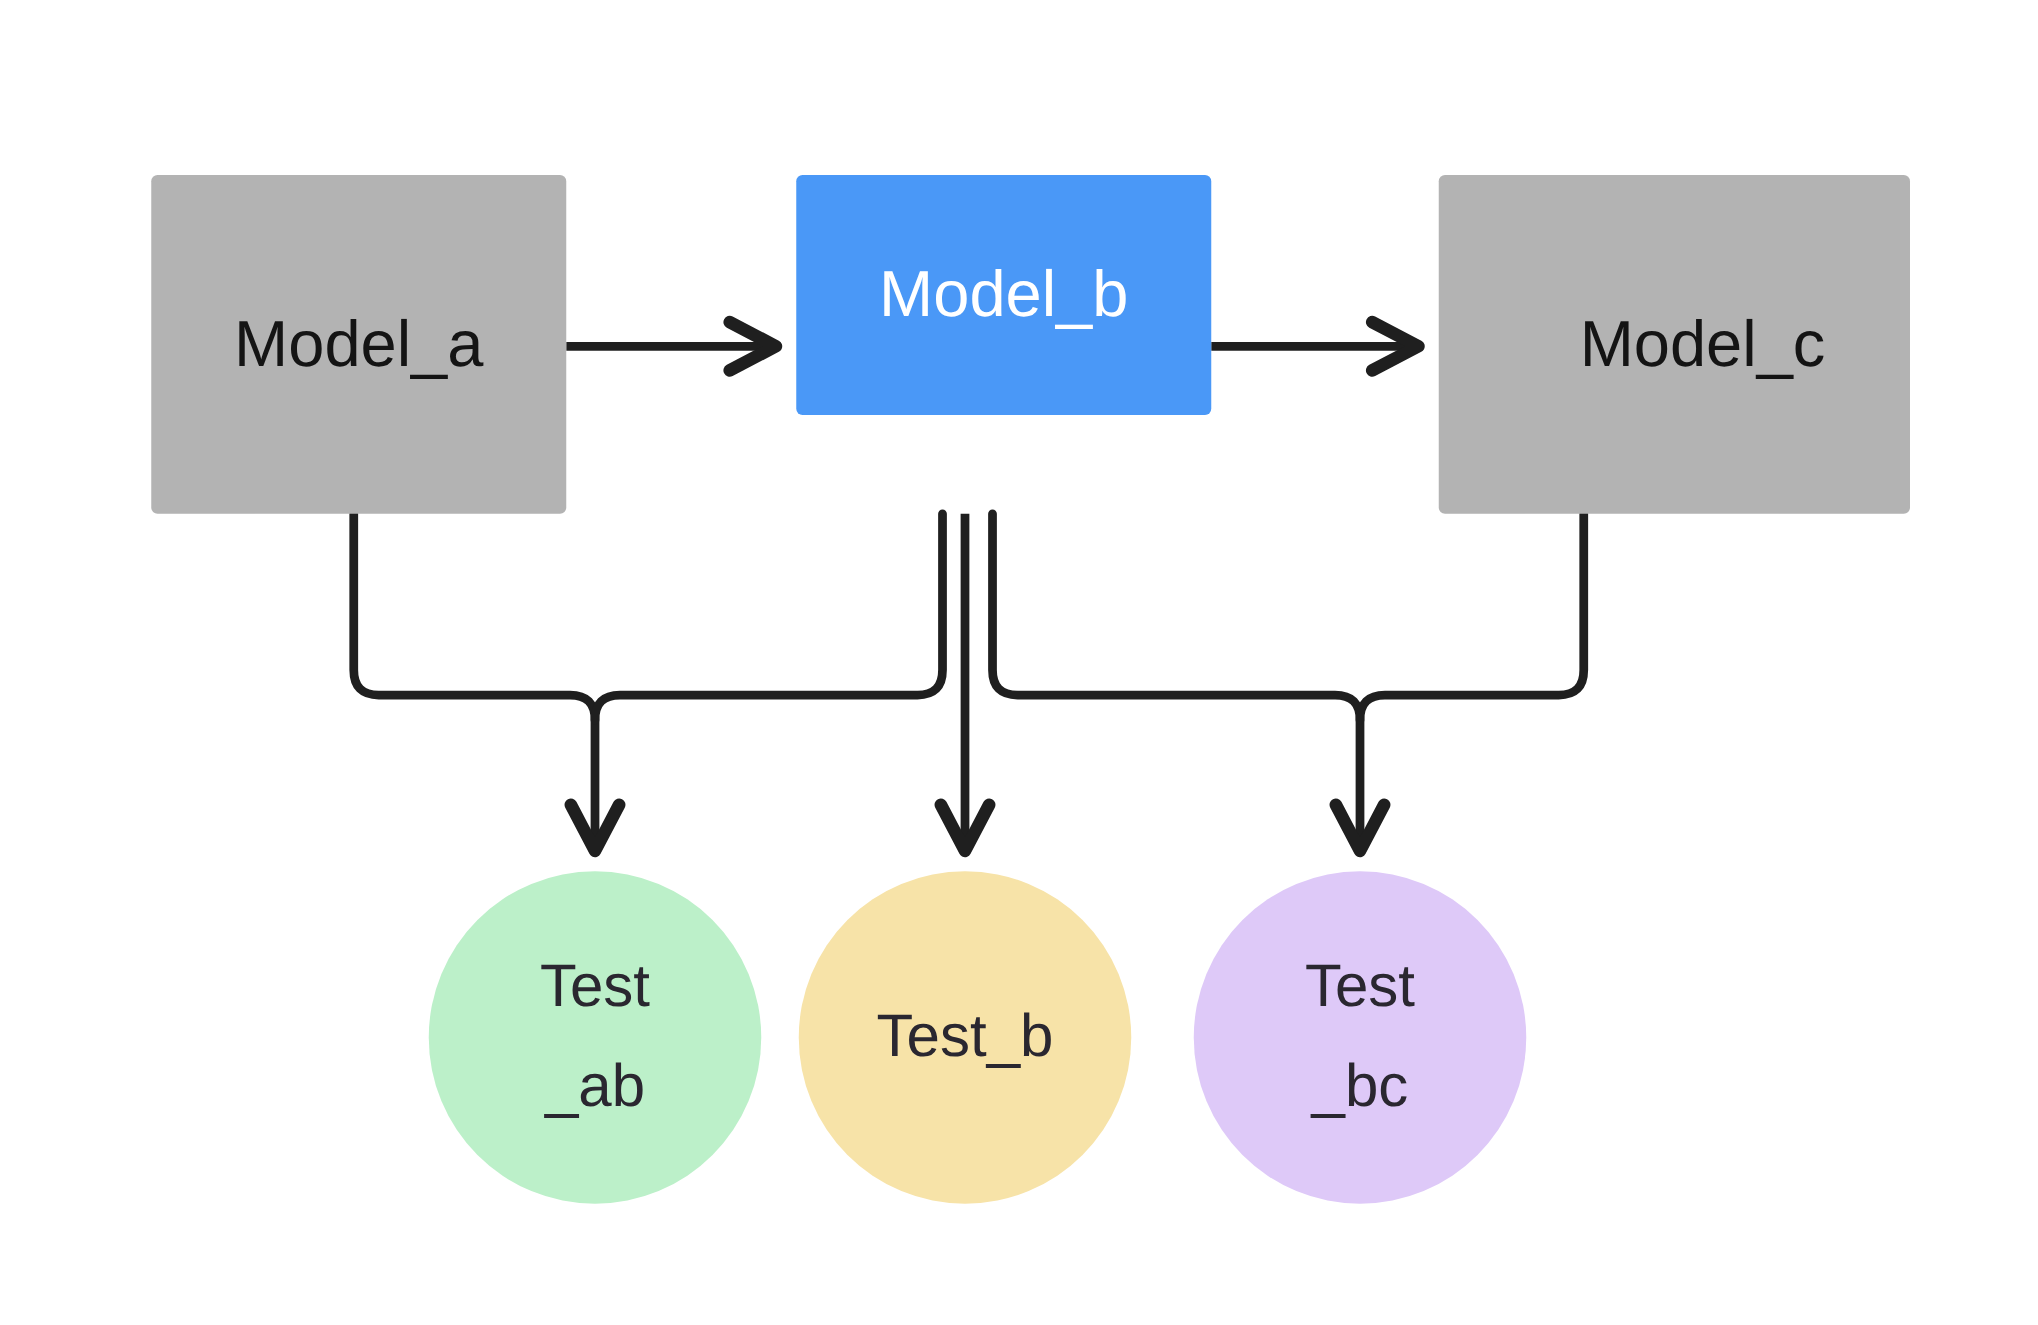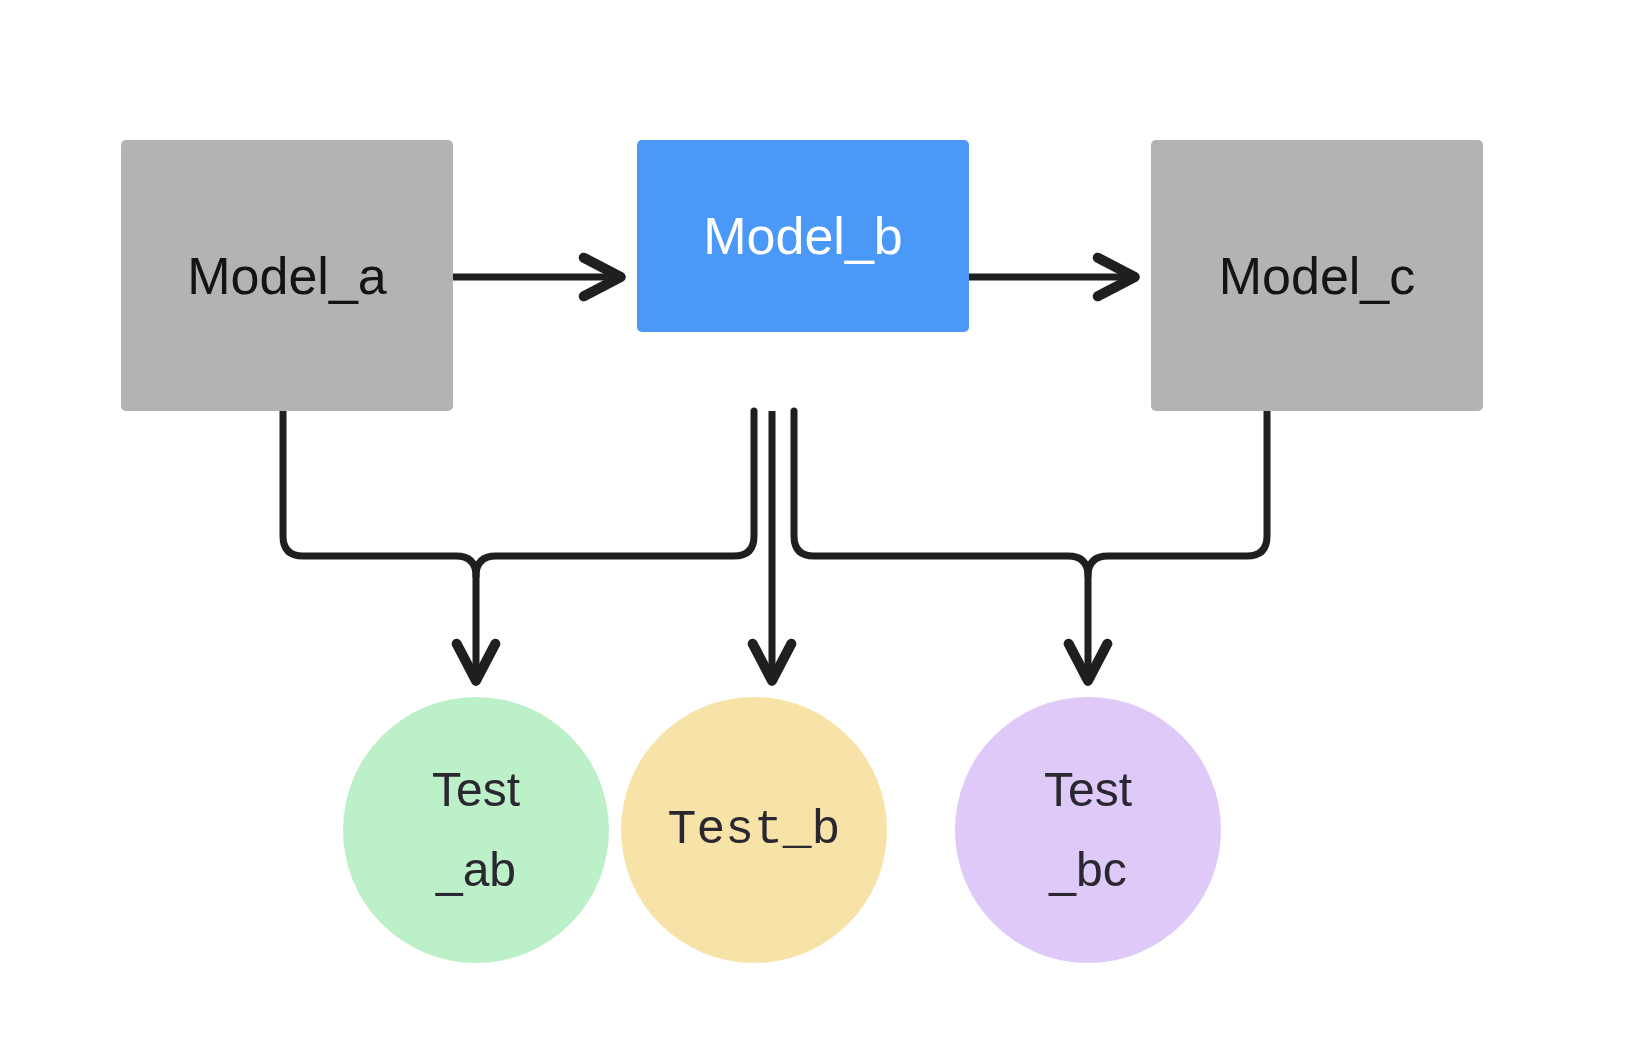--- a/index.html
+++ b/index.html
@@ -34,37 +34,37 @@
     font-size: 52px;
     line-height: 1;
   }
   #model-a {
     left: 121px; top: 140px; width: 332px; height: 271px;
   }
   #model-b {
     left: 637px; top: 140px; width: 332px; height: 192px;
   }
   #model-c {
-    left: 1151px; top: 140px; width: 332px; height: 271px;
+    left: 1151px; top: 140px; width: 332px; height: 271px; padding-left: 45px;
   }
   .node-circle {
     position: absolute;
     width: 266px;
     height: 266px;
     border-radius: 50%;
     display: flex;
     flex-direction: column;
     align-items: center;
     justify-content: center;
     font-size: 48px;
     line-height: 80px;
     color: #2a2730;
   }
   #test-ab { left: 343px; top: 697px; }
-  #test-b  { left: 621px; top: 697px; font-family: Liberation Mono, monospace; }
+  #test-b  { left: 639px; top: 697px; }
   #test-bc { left: 955px; top: 697px; }
   #edges {
     position: absolute;
     left: 0; top: 0;
     width: 1630px;
     height: 1060px;
     pointer-events: none;
   }
   .circle-line { display: block; }
 </style>

